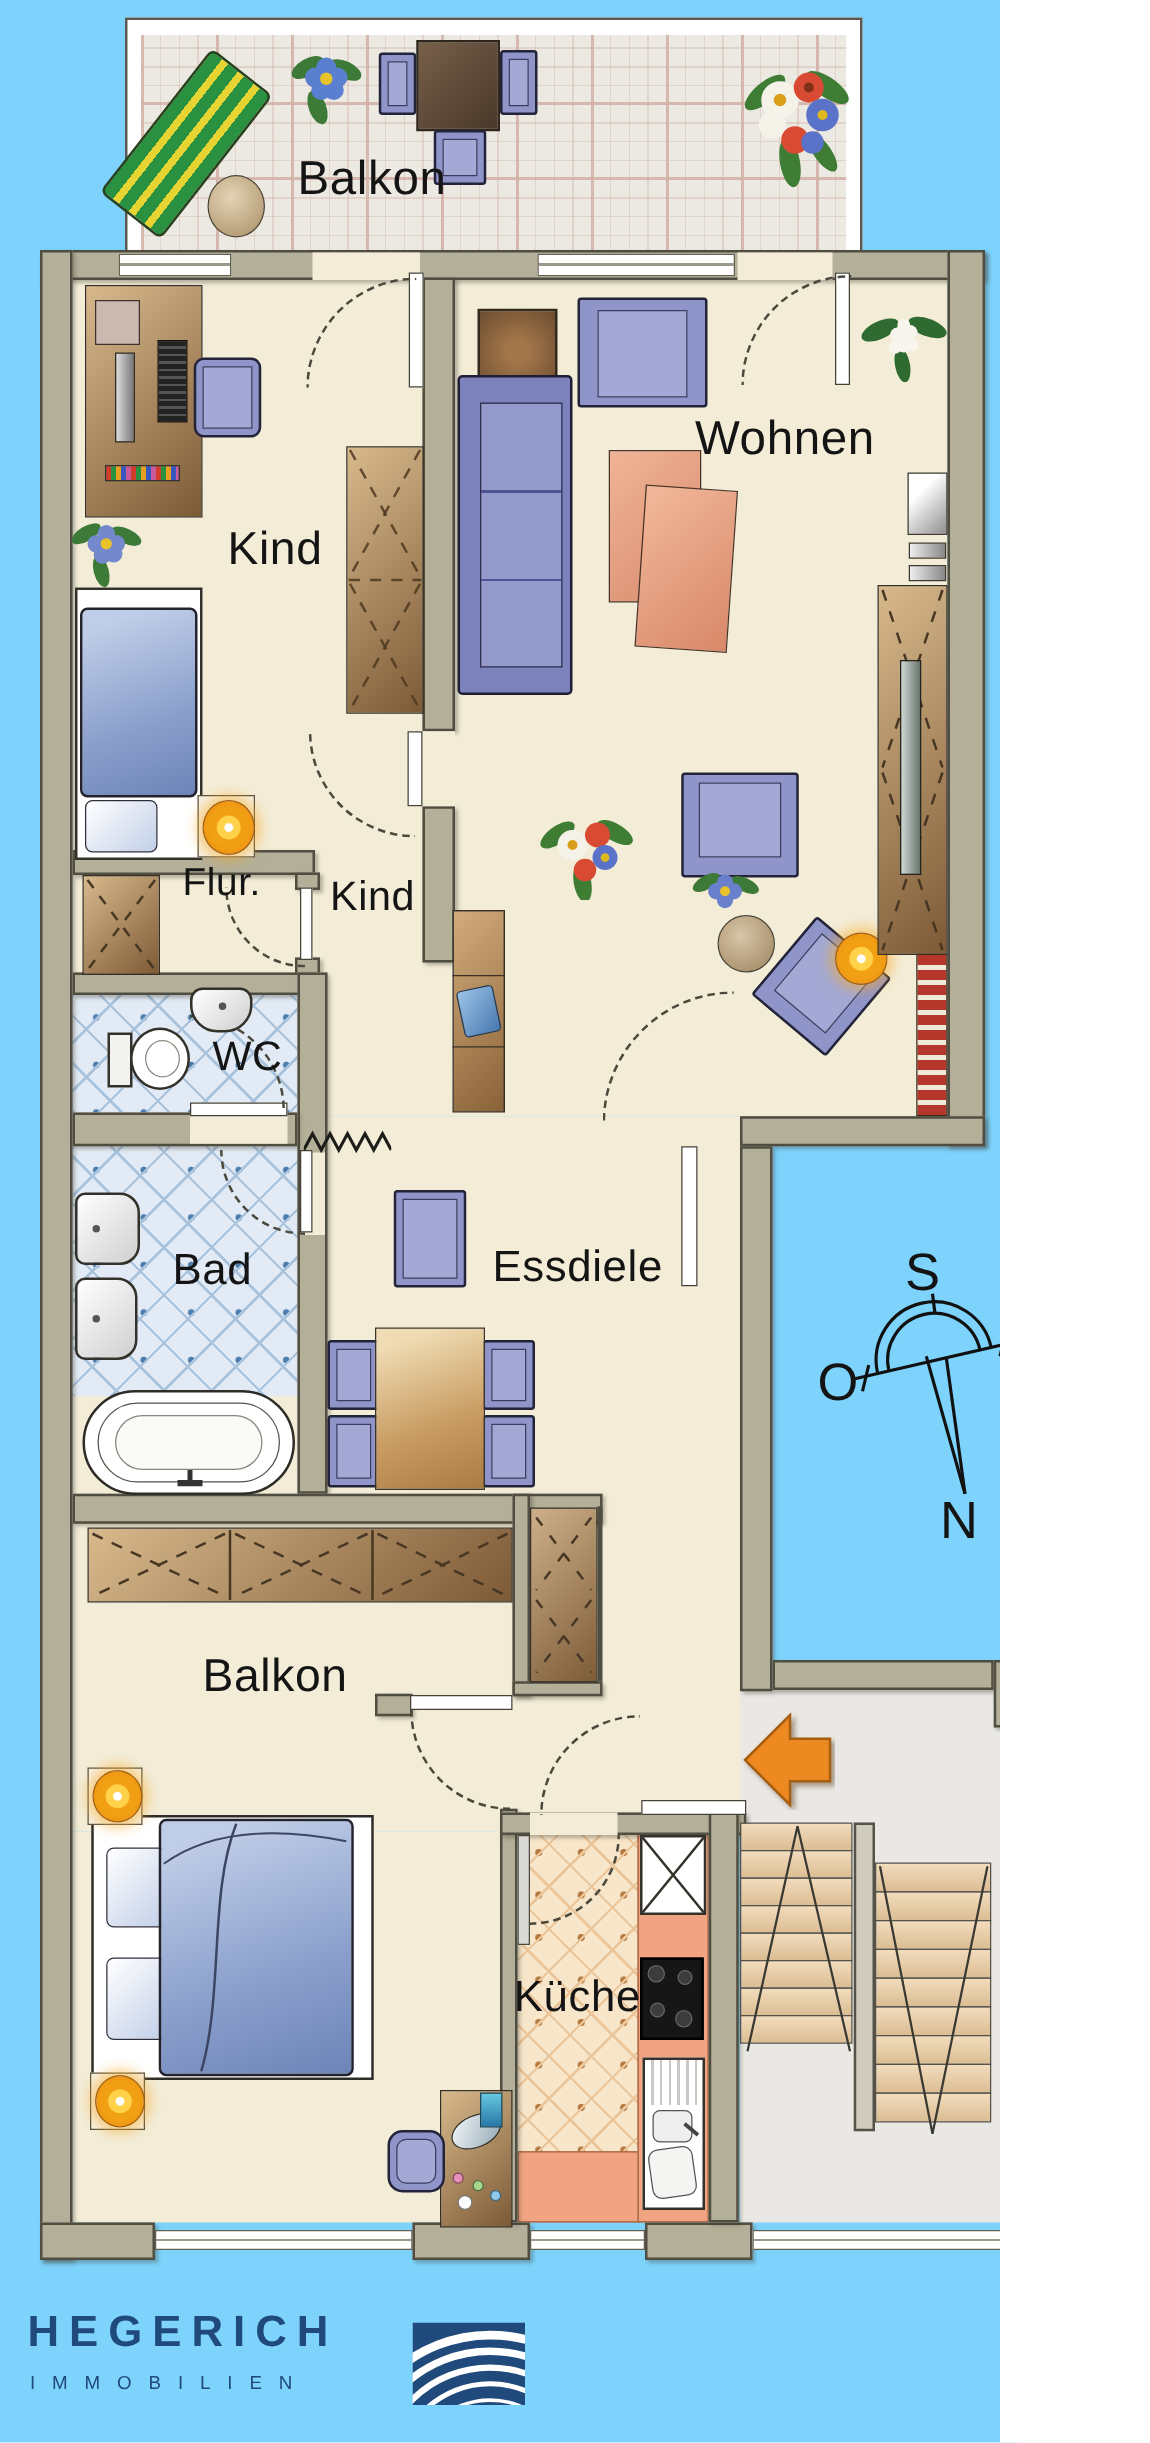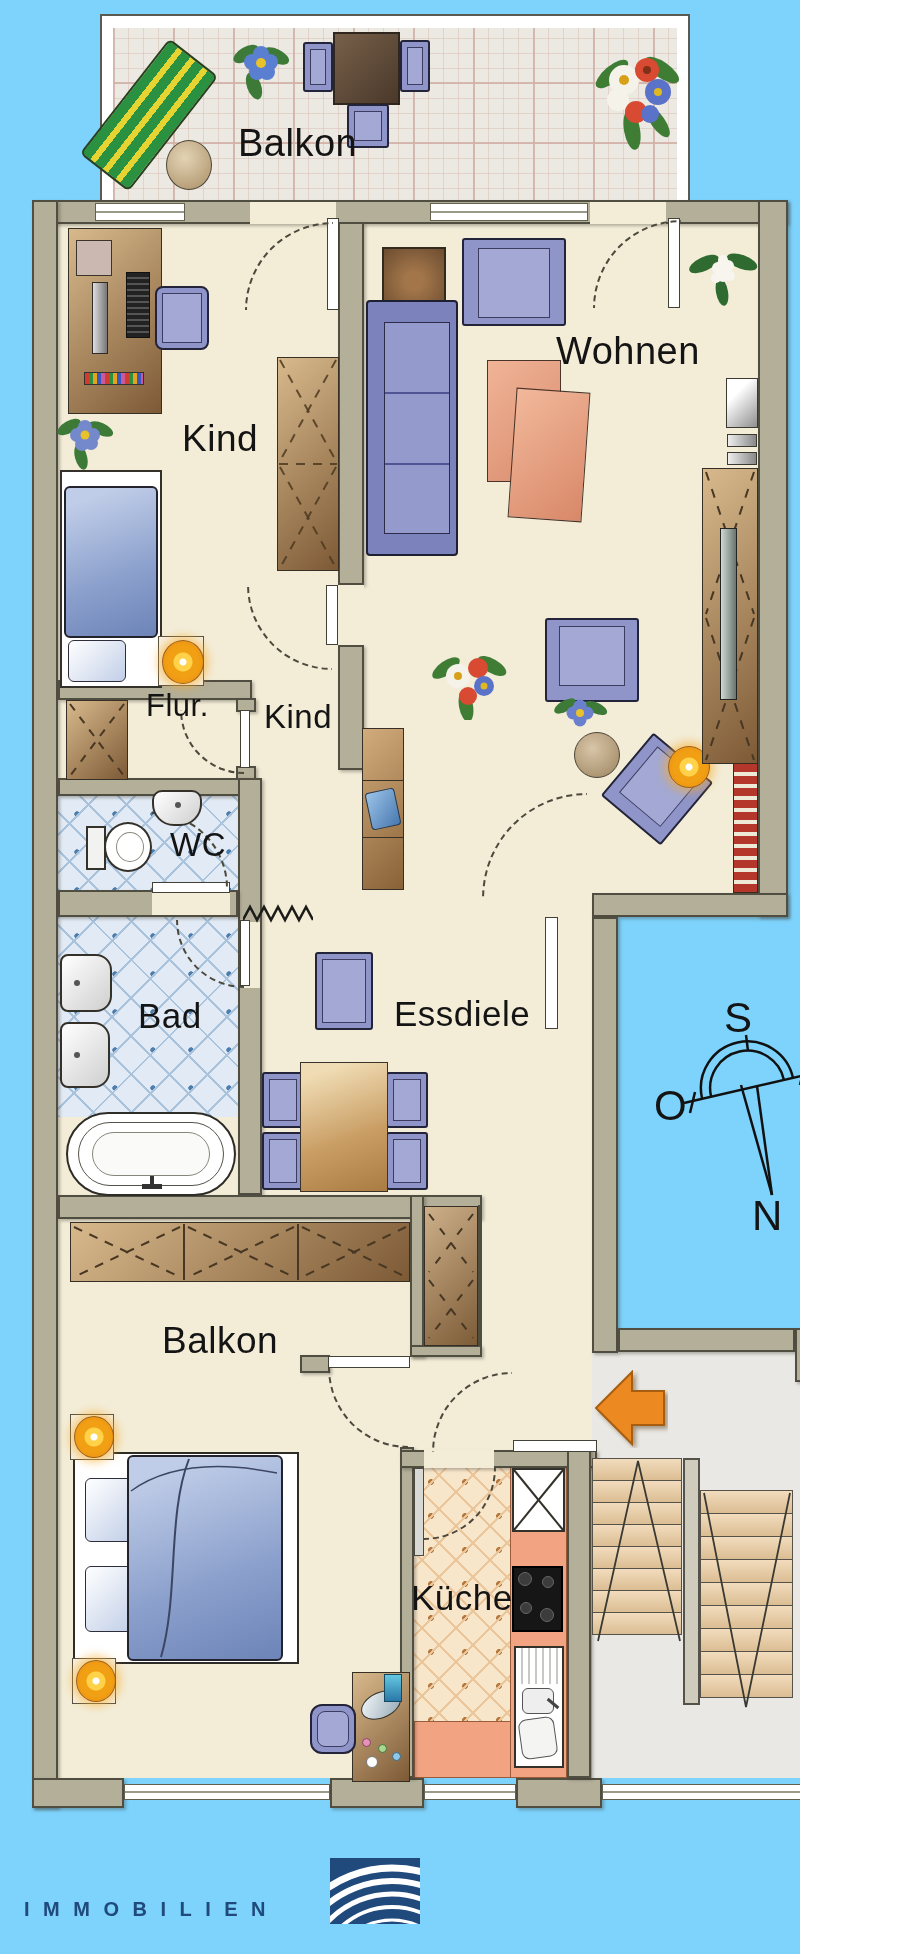--- a/index.html
+++ b/index.html
@@ -56,21 +56,21 @@
         border:1.5px solid #2e2e3a;border-radius:6px;}
   .duvet{position:absolute;box-sizing:border-box;background:linear-gradient(160deg,#c0cde8 10%,#8ba0cc 60%,#6d84b8);
         border:2px solid #23232e;border-radius:6px;}
   .sink{position:absolute;box-sizing:border-box;background:linear-gradient(135deg,#fff,#cfcfcf);
         border:2px solid #33312a;border-radius:8px 16px 16px 8px;}
   .sink .dot{position:absolute;width:6px;height:6px;border-radius:50%;background:#555;left:12px;top:45%;}
   .label{position:absolute;color:#141414;white-space:nowrap;letter-spacing:.5px;}
   .svgabs{position:absolute;}
   
   #brand-name{position:absolute;left:22px;top:1846px;font-size:35px;font-weight:700;color:#20497c;letter-spacing:8px;}
-  #brand-sub{position:absolute;left:24px;top:1898px;font-size:20px;font-weight:700;color:#20497c;letter-spacing:13.5px;}
+  #brand-sub{position:absolute;left:24px;top:1898px;font-size:15px;font-weight:400;color:#20497c;letter-spacing:13.5px;}
 </style>
 </head>
 <body>
 
 <div id="plan">
 
   <div class="abs" style="left:100px;top:14px;width:590px;height:192px;background:#fff;border:2px solid #5a5a52;"></div>
   <div class="tile-balcony" style="left:113px;top:28px;width:564px;height:176px;"></div>
   <div class="abs" style="left:118px;top:42px;width:62px;height:146px;transform:rotate(38deg);border:2px solid #27411e;border-radius:6px;
               background:repeating-linear-gradient(90deg,#2a9140 0 10px,#e5d431 10px 16px);"></div>
@@ -496,20 +496,21 @@
       <line x1="106" y1="50" x2="108" y2="66"></line>
       <line x1="101" y1="100" x2="132" y2="210"></line>
       <line x1="117" y1="101" x2="132" y2="210"></line>
     </g>
   </svg>
   <div class="label" style="left:724px;top:994px;font-size:42px;">S</div>
   <div class="label" style="left:830px;top:1052px;font-size:42px;">W</div>
   <div class="label" style="left:654px;top:1082px;font-size:42px;">O</div>
   <div class="label" style="left:752px;top:1192px;font-size:42px;">N</div>
 
+  <div id="brand-name">HEGERICH</div>
   <div id="brand-sub">IMMOBILIEN</div>
   <svg class="svgabs" style="left:330px;top:1858px;" width="90" height="66" viewBox="0 0 90 66">
     <rect x="0" y="0" width="90" height="66" fill="#20497c"></rect>
     <g stroke="#fff" fill="none">
       <circle cx="62" cy="124" r="62" stroke-width="3"></circle>
       <circle cx="62" cy="124" r="75" stroke-width="4"></circle>
       <circle cx="62" cy="124" r="88" stroke-width="5"></circle>
       <circle cx="62" cy="124" r="101" stroke-width="6"></circle>
       <circle cx="62" cy="124" r="114" stroke-width="7"></circle>
     </g>

